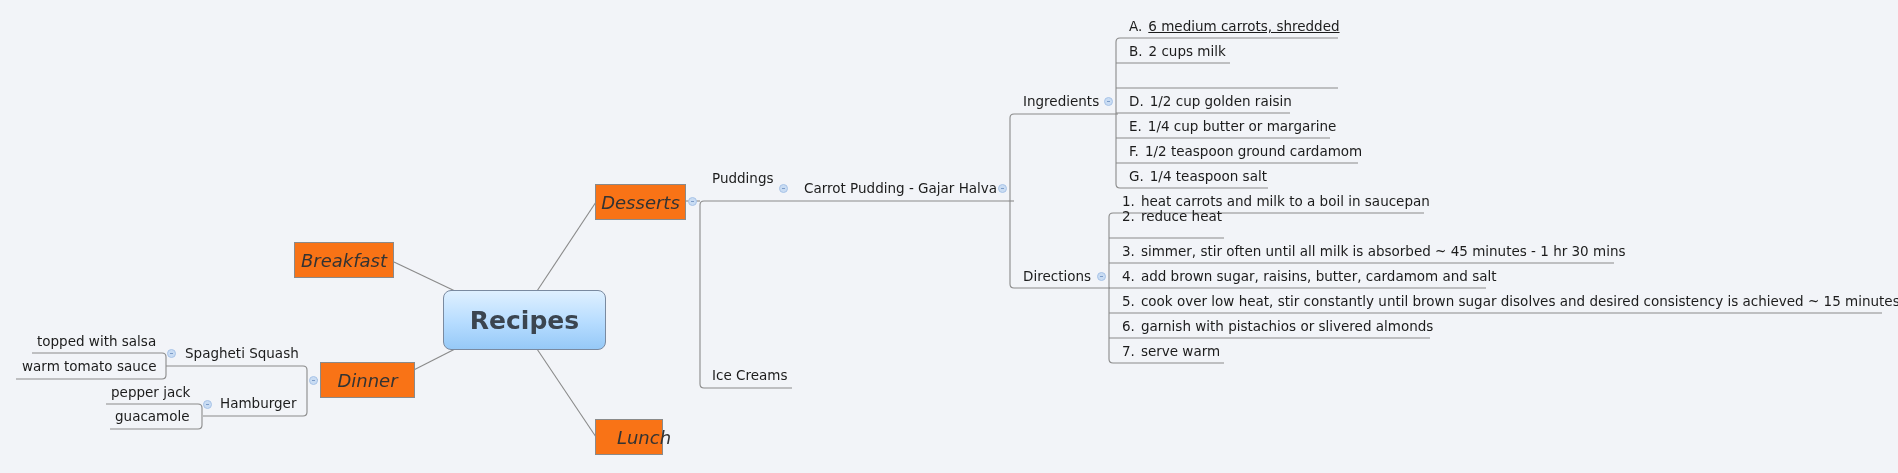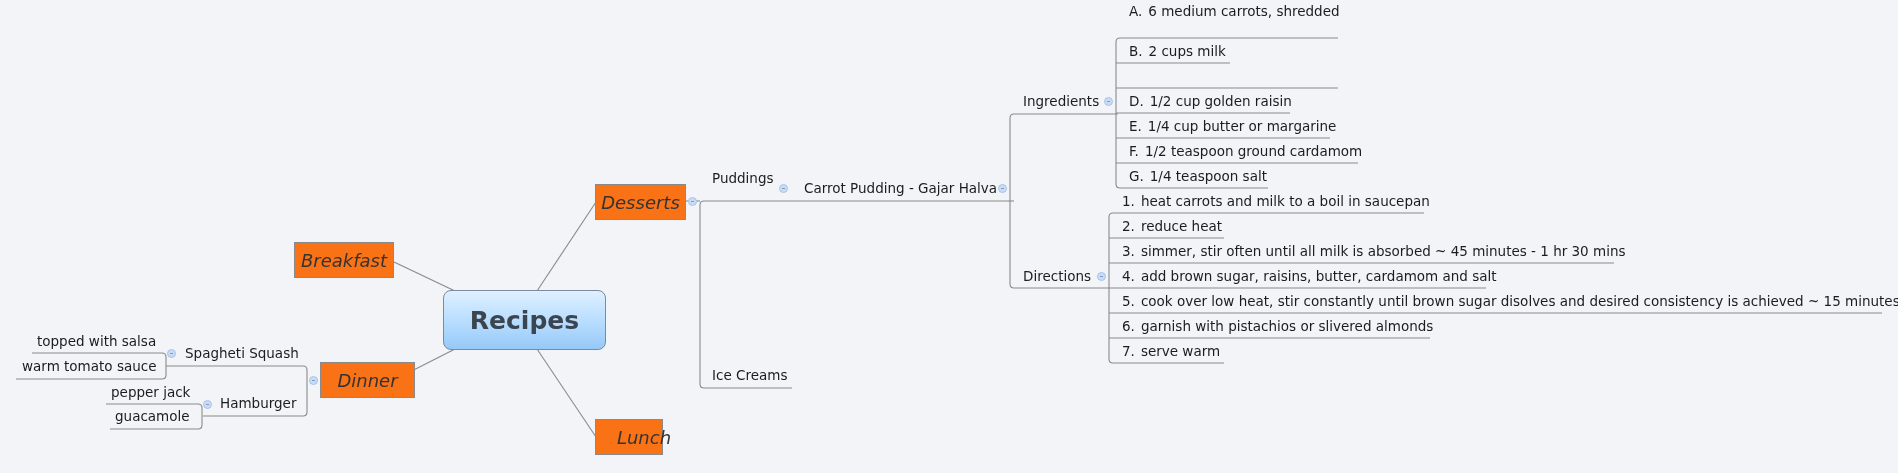--- a/index.html
+++ b/index.html
@@ -172,21 +172,21 @@
   <div class="node sub" style="left:804px; top:179px;">
     <span>Carrot Pudding - Gajar Halva</span>
   </div>
   <div class="node sub" style="left:1023px; top:92px;">
     <span>Ingredients</span>
   </div>
   <div class="node sub" style="left:1023px; top:267px;">
     <span>Directions</span>
   </div>
 
-  <div class="node sub" style="left:1129px; top:2px;">
+  <div class="node sub" style="left:1129px; top:17px;text-decoration:underline;">
     <span class="marker">A.</span><span>6 medium carrots, shredded</span>
   </div>
   <div class="node sub" style="left:1129px; top:42px;">
     <span class="marker">B.</span><span>2 cups milk</span>
   </div>
   <div class="node sub" style="left:1129px; top:92px;">
     <span class="marker">D.</span><span>1/2 cup golden raisin</span>
   </div>
   <div class="node sub" style="left:1129px; top:117px;">
     <span class="marker">E.</span><span>1/4 cup butter or margarine</span>
@@ -194,21 +194,21 @@
   <div class="node sub" style="left:1129px; top:142px;">
     <span class="marker">F.</span><span>1/2 teaspoon ground cardamom</span>
   </div>
   <div class="node sub" style="left:1129px; top:167px;">
     <span class="marker">G.</span><span>1/4 teaspoon salt</span>
   </div>
 
   <div class="node sub" style="left:1122px; top:192px;">
     <span class="marker">1.</span><span>heat carrots and milk to a boil in saucepan</span>
   </div>
-  <div class="node sub" style="left:1122px; top:217px;">
+  <div class="node sub" style="left:1122px; top:207px;">
     <span class="marker">2.</span><span>reduce heat</span>
   </div>
   <div class="node sub" style="left:1122px; top:242px;">
     <span class="marker">3.</span><span>simmer, stir often until all milk is absorbed ~ 45 minutes - 1 hr 30 mins</span>
   </div>
   <div class="node sub" style="left:1122px; top:267px;">
     <span class="marker">4.</span><span>add brown sugar, raisins, butter, cardamom and salt</span>
   </div>
   <div class="node sub" style="left:1122px; top:292px;">
     <span class="marker">5.</span><span>cook over low heat, stir constantly  until brown sugar disolves and desired consistency is achieved ~ 15 minutes</span>

